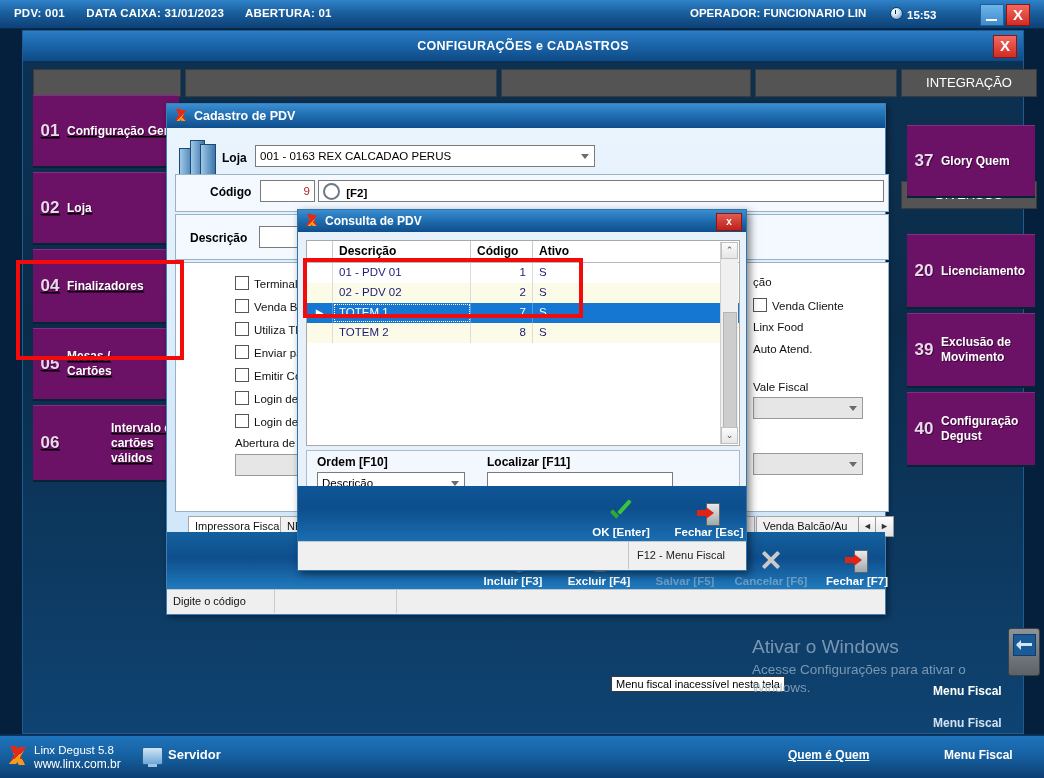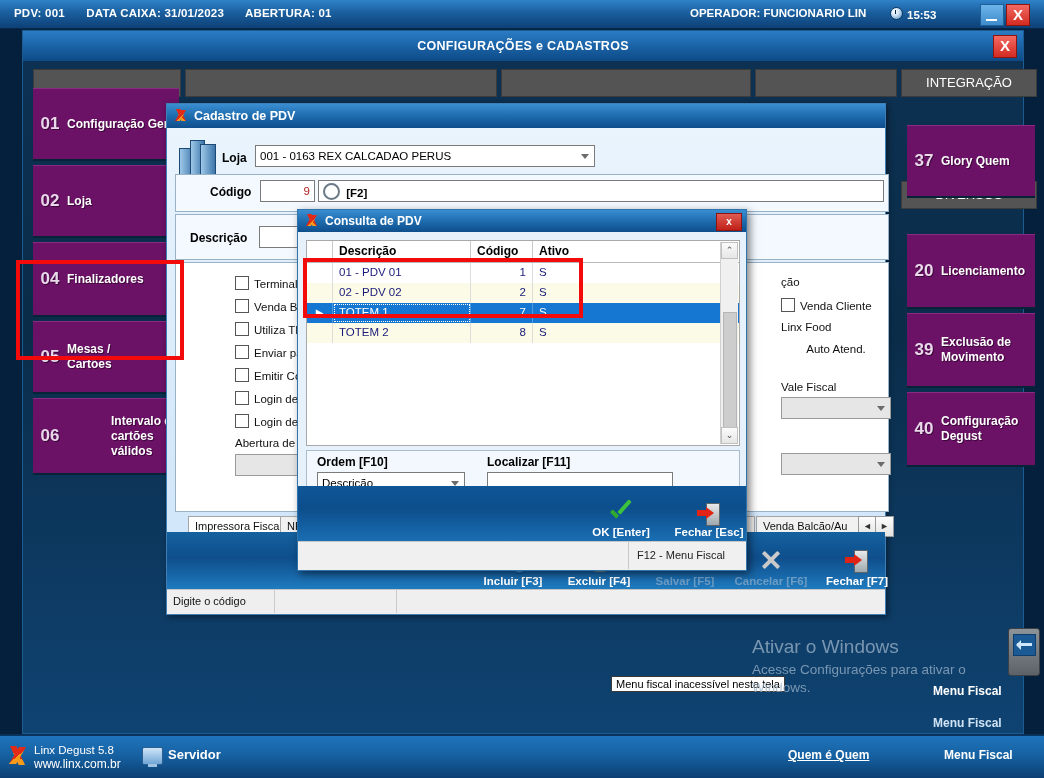--- a/index.html
+++ b/index.html
@@ -51,21 +51,21 @@
   .cfg-body{position:absolute;left:0;top:30px;width:100%;height:672px;
     background:linear-gradient(#0d3152 0%, #0a2c49 40%, #0f4372 100%);}
 
   
   .cathead{
     position:absolute;height:26px;background:#545454;border:1px solid #3b3b3b;
     color:#fff;font-size:13px;text-align:center;line-height:25px;font-family:Liberation Sans, sans-serif;
   }
 
   
-  .menucol{position:absolute;left:10px;top:27px;width:146px;}
+  .menucol{position:absolute;left:10px;top:34px;width:146px;text-decoration:underline;}
   .menuitem{
     position:relative;width:146px;background:#6b1166;
     border-top:1px solid #8a2a85;border-bottom:2px solid #072338;
     color:#fff;margin-bottom:4px;
     display:flex;align-items:center;
   }
   .mnum{font-size:17px;font-weight:bold;color:#e9d7ea;text-shadow:1px 1px 0 #3c0639;
         width:34px;text-align:center;flex:none;}
   .mlbl{font-size:12px;font-weight:bold;line-height:15px;text-shadow:1px 1px 0 #3c0639;}
 
@@ -348,25 +348,25 @@
             <div class="chk"><span class="box"></span><span>Venda Ba</span></div>
             <div class="chk"><span class="box"></span><span>Utiliza TE</span></div>
             <div class="chk"><span class="box"></span><span>Enviar par</span></div>
             <div class="chk"><span class="box"></span><span>Emitir Con</span></div>
             <div class="chk"><span class="box"></span><span>Login de U</span></div>
             <div class="chk"><span class="box"></span><span>Login de U</span></div>
             <div style="font-size:11.5px;color:#111;">Abertura de C</div>
             <div class="combo" style="width:92px;margin-top:5px;"></div>
           </div>
 
-          <div style="position:absolute;left:578px;top:148px;margin-left:36px;">
+          <div style="position:absolute;left:550px;top:148px;margin-left:36px;">
             <div style="font-size:11.5px;color:#111;margin-bottom:10px;">ção</div>
             <div class="chk"><span class="box"></span><span>Venda Cliente</span></div>
             <div style="font-size:11.5px;color:#111;margin-bottom:10px;">Linx Food</div>
-            <div style="font-size:11.5px;color:#111;margin-bottom:26px;text-align:center;">Auto Atend.</div>
+            <div style="font-size:11.5px;color:#111;margin-bottom:26px;">Auto Atend.</div>
             <div style="font-size:11.5px;color:#111;margin-bottom:4px;">Vale Fiscal</div>
             <div class="combo" style="width:108px;">
                 <span class="select-arrow"></span>
               </div>
             <div class="combo" style="width:108px;margin-top:34px;">
                 <span class="select-arrow"></span>
               </div>
           </div>
 
           <div class="tabstrip">

